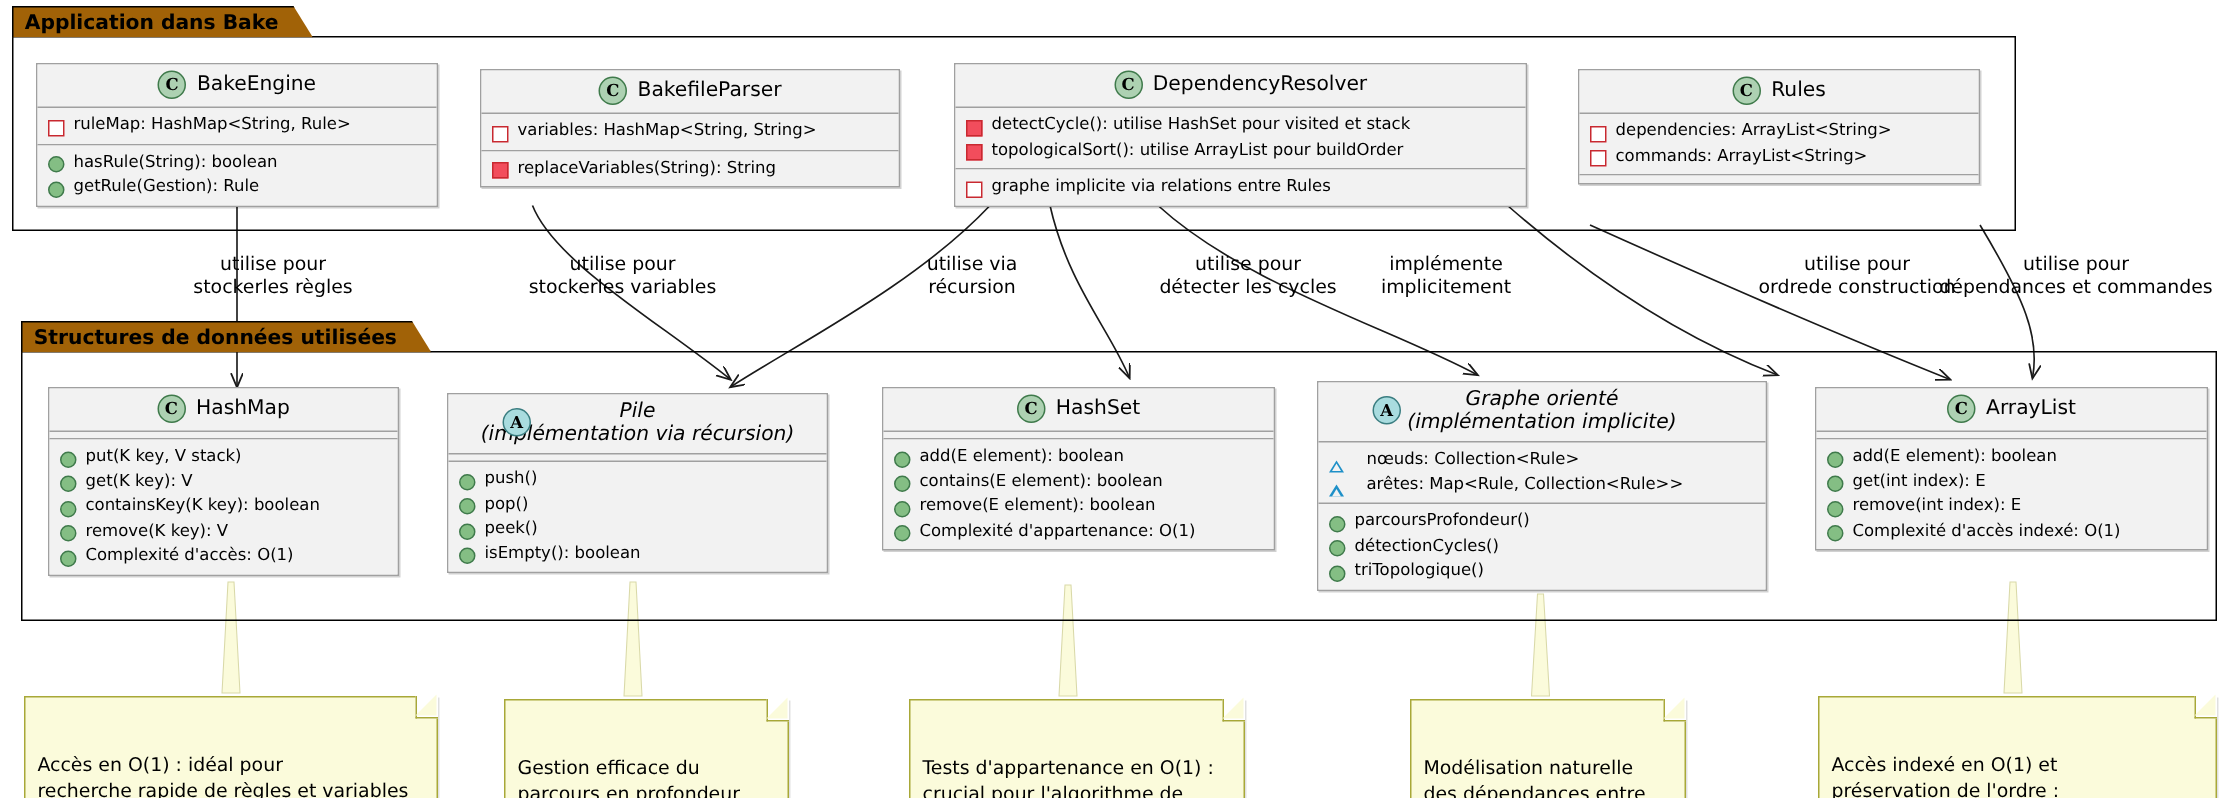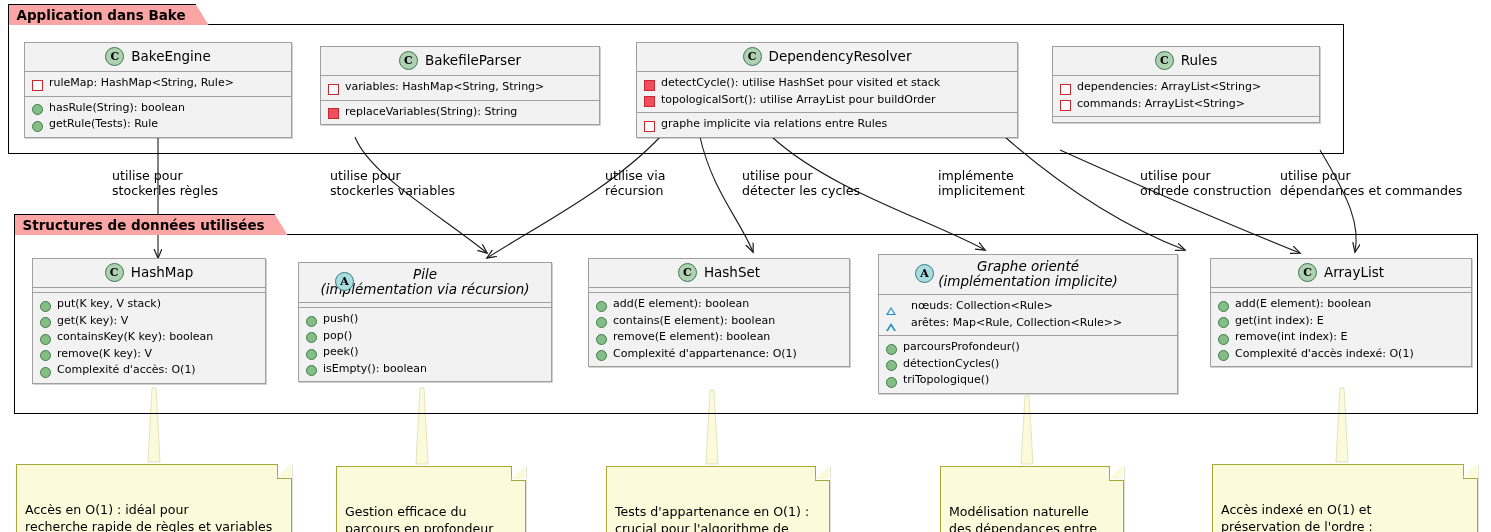--- a/index.html
+++ b/index.html
@@ -7,21 +7,21 @@
     width:1491px;height:532px;position:relative;overflow:hidden;
     font-family:"DejaVu Sans","Liberation Sans",sans-serif;
     color:#000000;
   }
   #canvas{position:absolute;left:0;top:0;width:1491px;height:532px;}
 
   
   .package{position:absolute;border:1.5px solid #000;background:transparent;box-sizing:border-box;}
   .package-tab{
     position:absolute;top:-21px;left:-1.5px;height:21px;
-    border:1.5px solid #000;border-bottom:none;background:#fca5a5;
+    border:1.5px solid #000;border-bottom:none;background:#a16207;
     box-sizing:border-box;display:flex;align-items:center;
     padding:0 22px 0 8px;font-weight:bold;font-size:13.5px;white-space:nowrap;
     clip-path:polygon(0 0, calc(100% - 13px) 0, 100% 100%, 0 100%);
   }
 
   
   .cls{
     position:absolute;box-sizing:border-box;
     border:1px solid #a0a0a0;background:#f2f2f2;
     box-shadow:1px 1px 0 rgba(0,0,0,0.18);
@@ -83,21 +83,21 @@
     transform:none;
   }
   .note .fold::after{
     content:"";position:absolute;left:-1px;top:-1px;width:0;height:0;
     border-left:14px solid transparent;border-bottom:14px solid #FBFBDB;
   }
 
   
   .edge-label{
     position:absolute;font-size:12.6px;line-height:15.4px;
-    white-space:pre-line;color:#000;
+    text-align:center;white-space:pre-line;color:#000;
   }
   svg.links{position:absolute;left:0;top:0;width:1491px;height:532px;pointer-events:none;}
 </style>
 </head>
 <body>
 
 <div id="canvas">
 
   <svg class="links" viewBox="0 0 1491 532">
     <defs>
@@ -142,21 +142,21 @@
         <span>ruleMap: HashMap&lt;String, Rule&gt;</span>
       </div>
     </div>
     <div class="compart">
       <div class="row">
         <span class="mk pub"></span>
         <span>hasRule(String): boolean</span>
       </div>
       <div class="row">
         <span class="mk pub"></span>
-        <span>getRule(Tests): Rule</span>
+        <span>getRule(Gestion): Rule</span>
       </div>
     </div>
   </div>
 
   <div class="cls" style="left:320px;top:46px;width:280px;">
     <div class="cls-header">
       <span class="circ c">C</span>
       <span class="hdr-text">BakefileParser</span>
     </div>
     <div class="compart">
@@ -211,25 +211,25 @@
         <span>commands: ArrayList&lt;String&gt;</span>
       </div>
     </div>
     <div class="compart empty"></div>
   </div>
 
   <div class="edge-label" style="left:112px;top:168px;width:140px;">utilise pour
 stockerles règles</div>
   <div class="edge-label" style="left:330px;top:168px;width:170px;">utilise pour
 stockerles variables</div>
-  <div class="edge-label" style="left:605px;top:168px;width:120px;">utilise via
+  <div class="edge-label" style="left:588px;top:168px;width:120px;">utilise via
 récursion</div>
   <div class="edge-label" style="left:742px;top:168px;width:180px;">utilise pour
 détecter les cycles</div>
-  <div class="edge-label" style="left:938px;top:168px;width:144px;">implémente
+  <div class="edge-label" style="left:892px;top:168px;width:144px;">implémente
 implicitement</div>
   <div class="edge-label" style="left:1140px;top:168px;width:196px;">utilise pour
 ordrede construction</div>
   <div class="edge-label" style="left:1280px;top:168px;width:208px;">utilise pour
 dépendances et commandes</div>
 
   <div class="package" style="left:14px;top:234px;width:1464px;height:180px;">
     <div class="package-tab">
       <span>Structures de données utilisées</span>
     </div>

